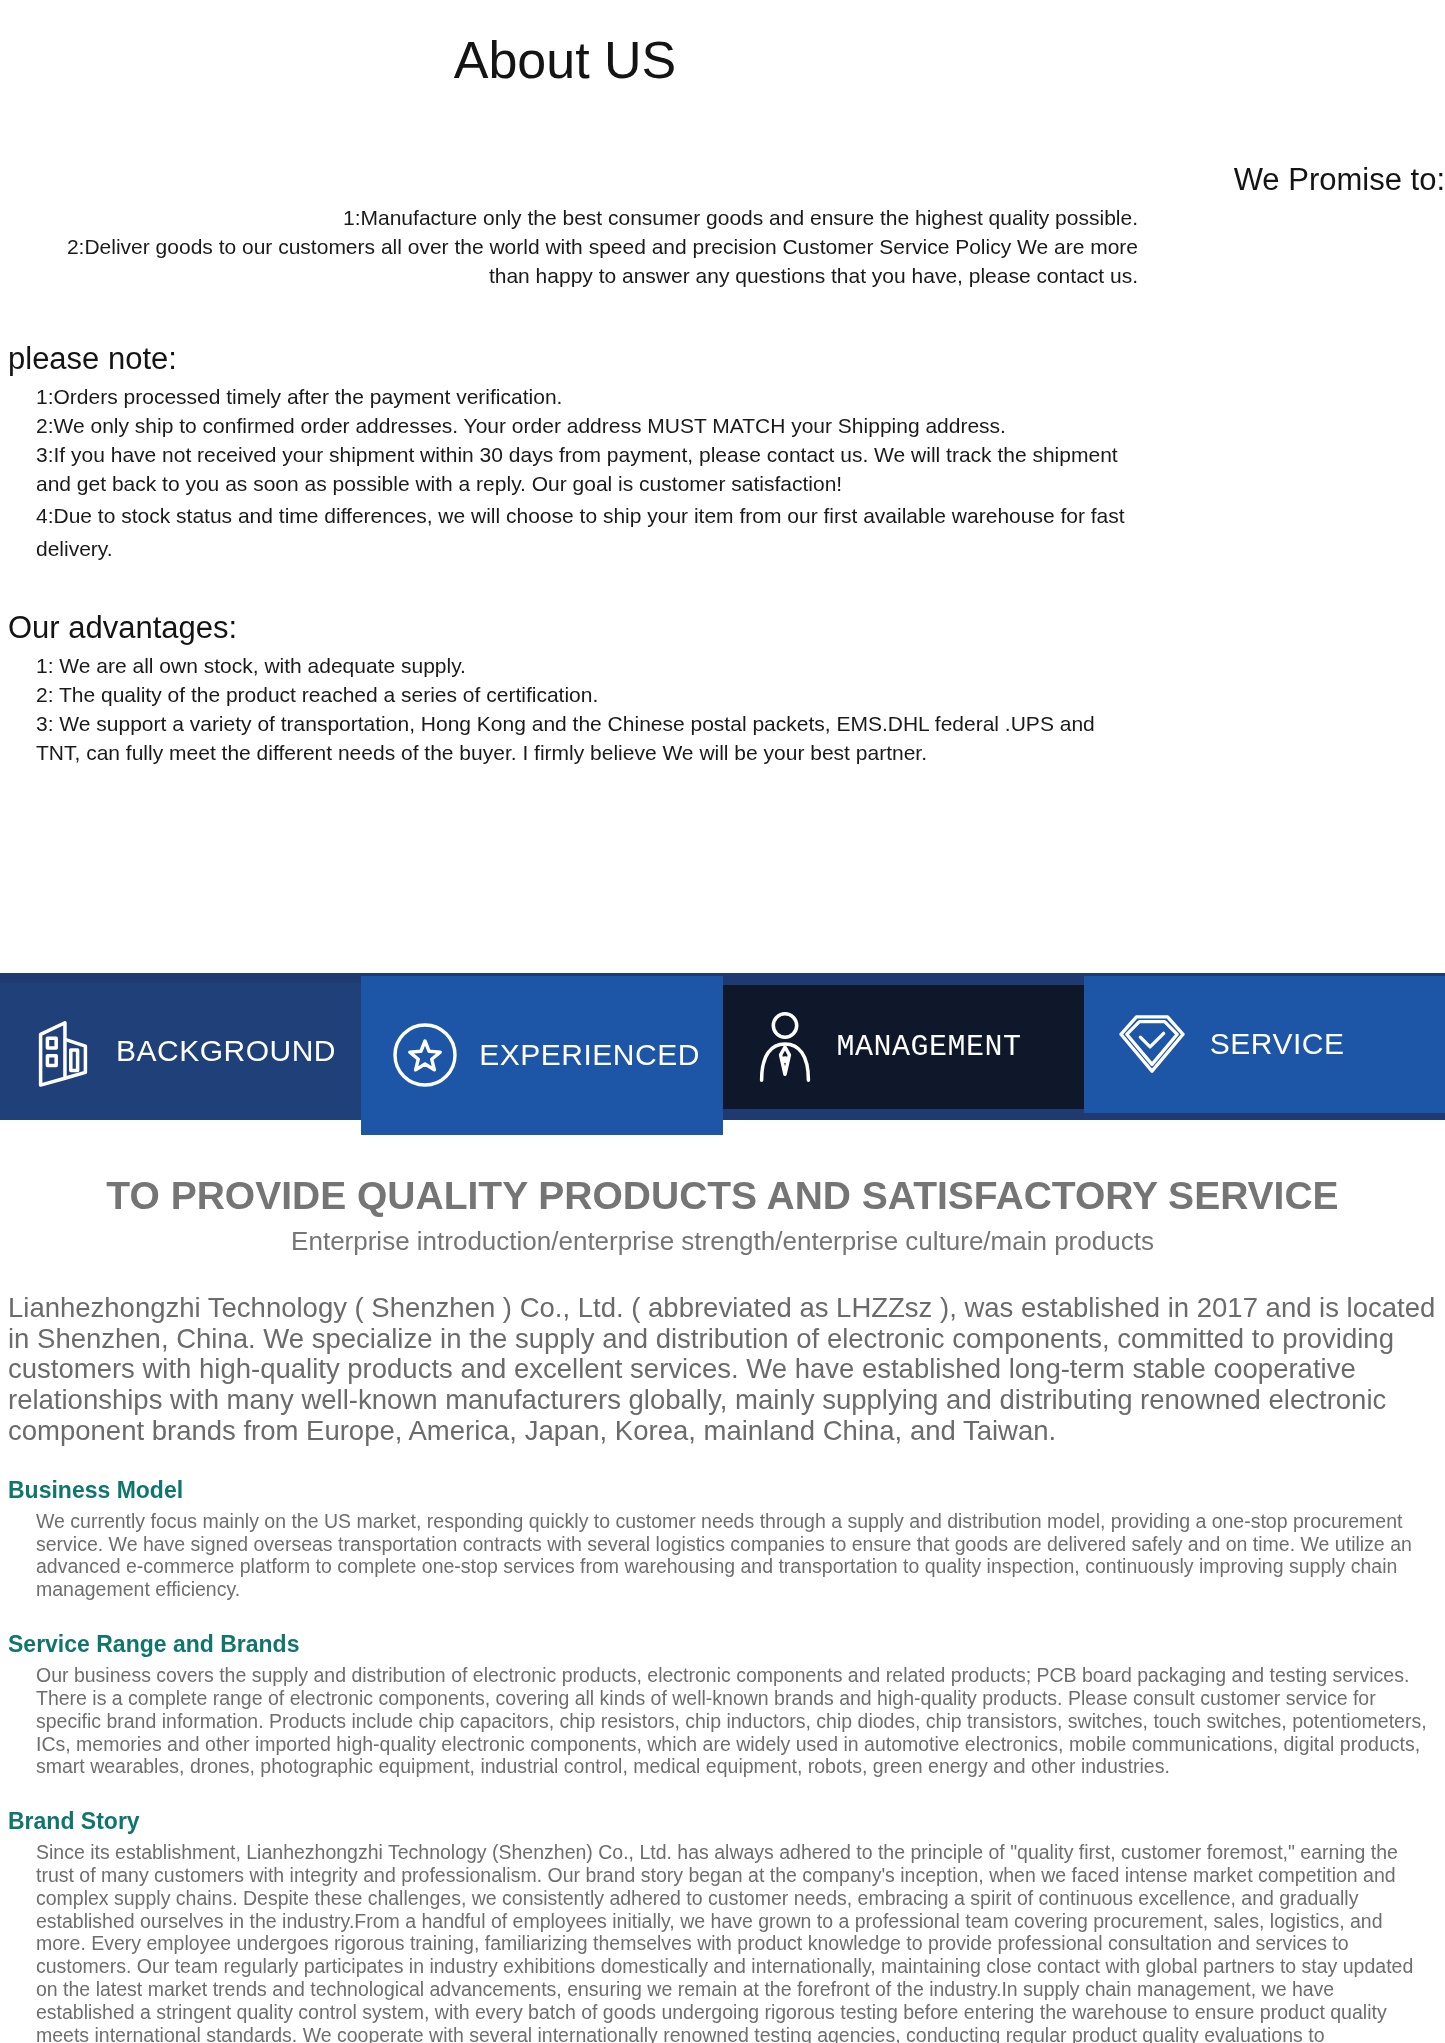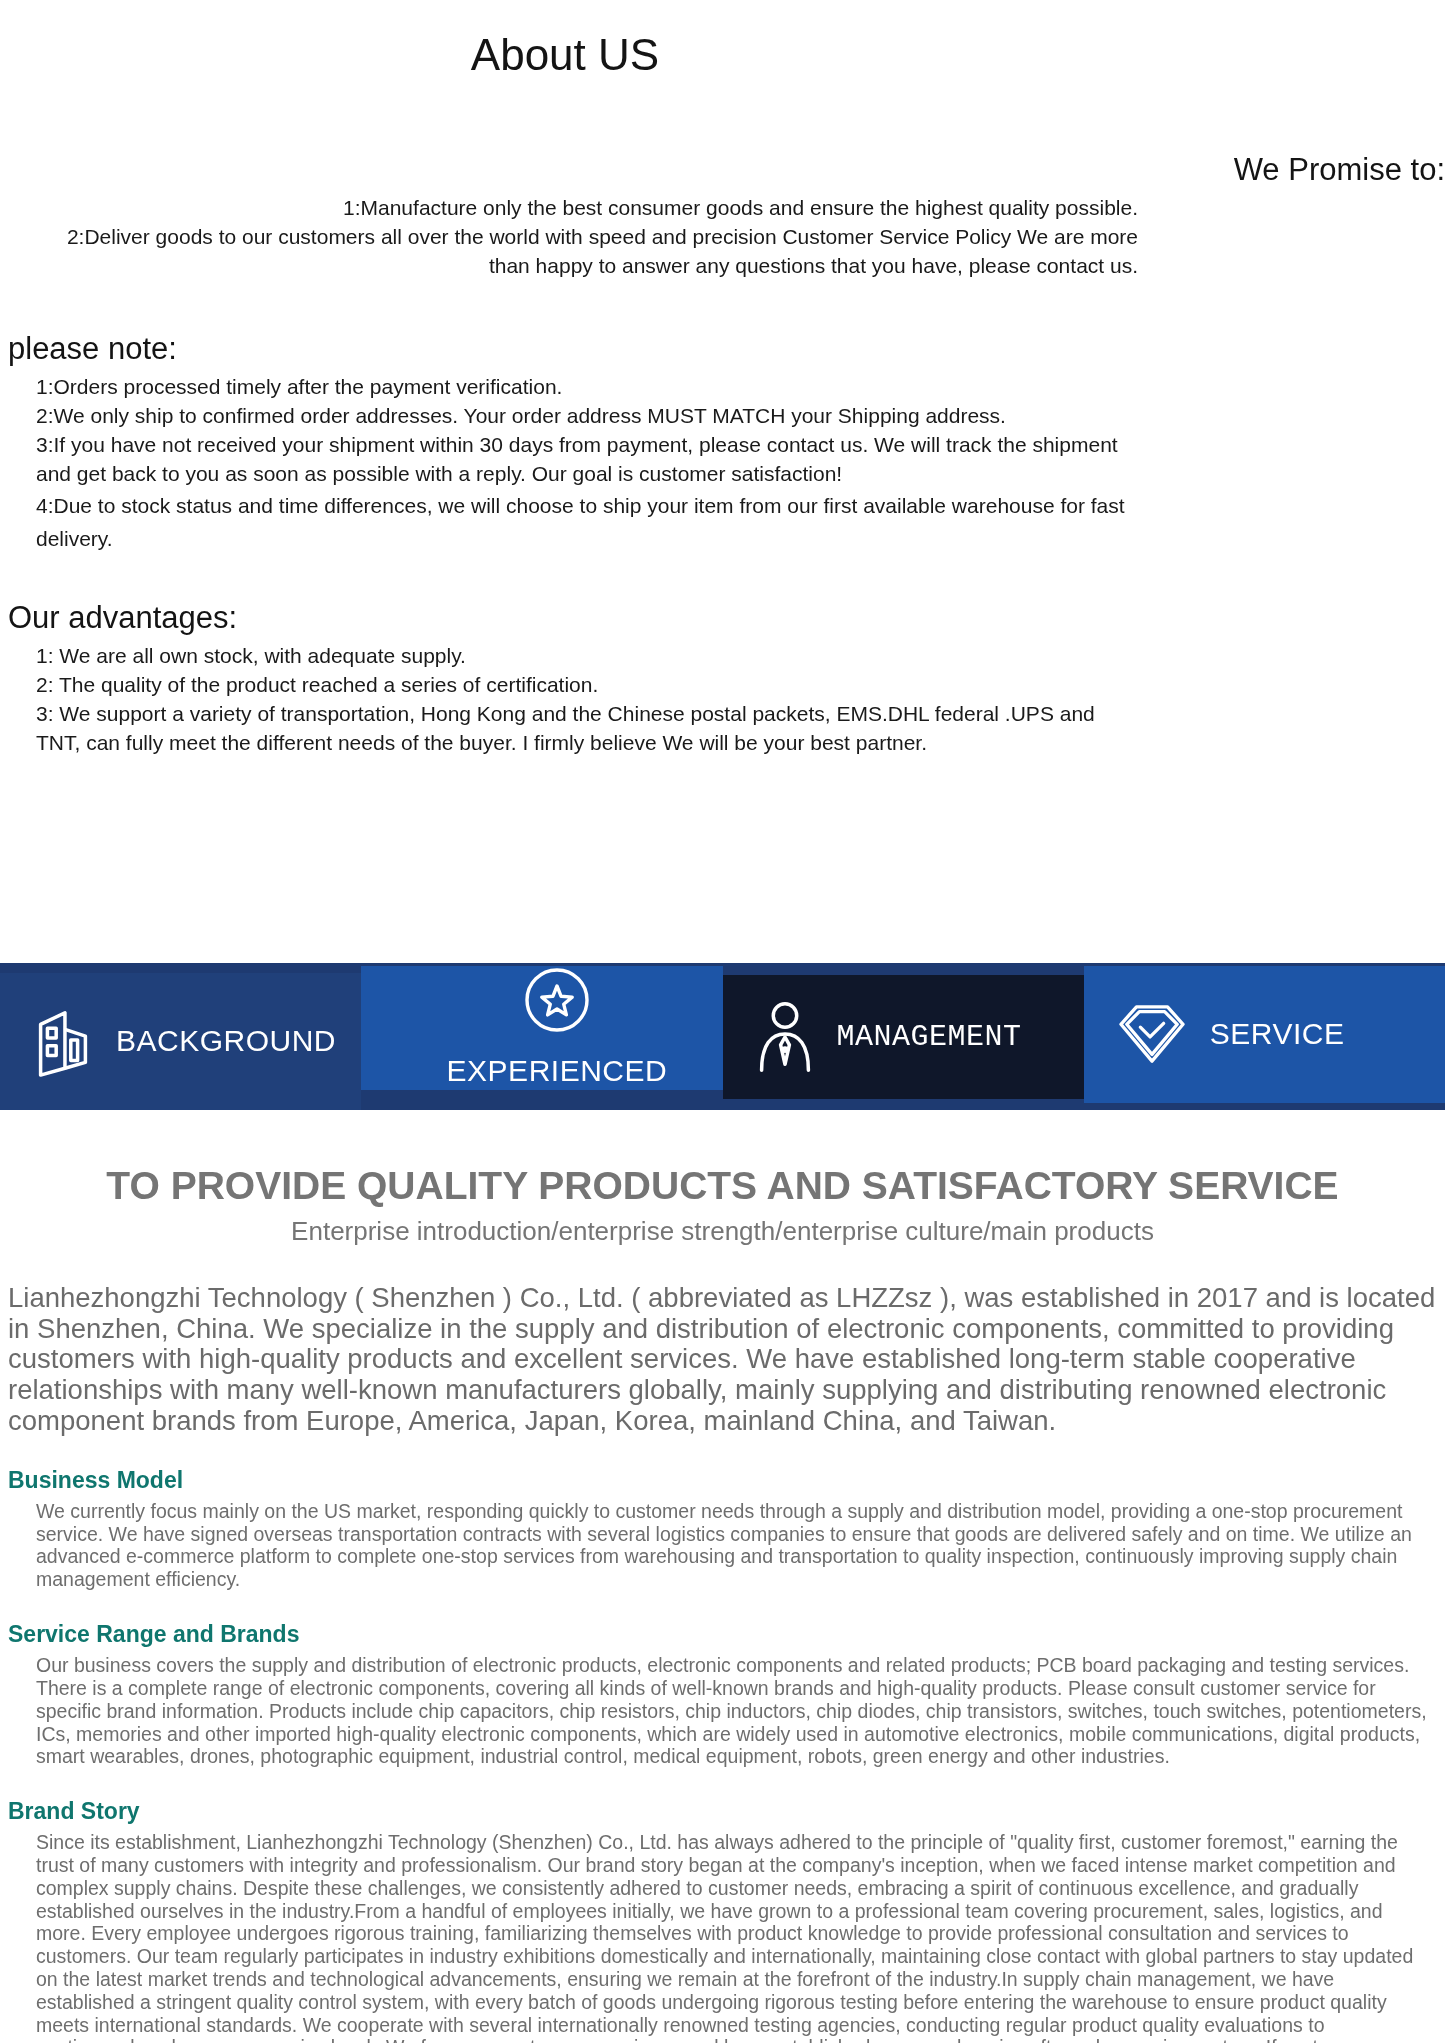--- a/index.html
+++ b/index.html
@@ -7,21 +7,21 @@
     width:1445px;height:2043px;
     background:#ffffff;
     font-family:"Liberation Sans", sans-serif;
     color:#1a1a1a;
     overflow:hidden;
   }
   .top-block{padding-left:8px;}
   .about-title{
     width:1114px;
     text-align:center;
-    font-size:44px;
+    font-size:52px;
     color:#141414;
     margin:30px 0 0 0;
     font-weight:400;
   }
   .black-heading{
     font-size:31px;
     font-weight:400;
     color:#141414;
     margin:0;
   }
@@ -48,21 +48,21 @@
   .banner-tile{
     position:absolute;
     width:25%;
     box-sizing:border-box;
     display:flex;
     align-items:center;
     padding-left:30px;
     gap:20px;
   }
   .tile-0{left:0;   top:10px;height:137px;}
-  .tile-1{left:25%; top:3px; height:124px;flex-direction:column;}
+  .tile-1{left:25%; top:3px; height:159px;}
   .tile-2{left:50%; top:12px;height:124px;}
   .tile-3{left:75%; top:3px; height:137px;}
   .banner-label{
     color:#ffffff;
     font-size:30px;
     letter-spacing:0.5px;
     white-space:nowrap;
   }
   .banner-icon svg{display:block;}
 

